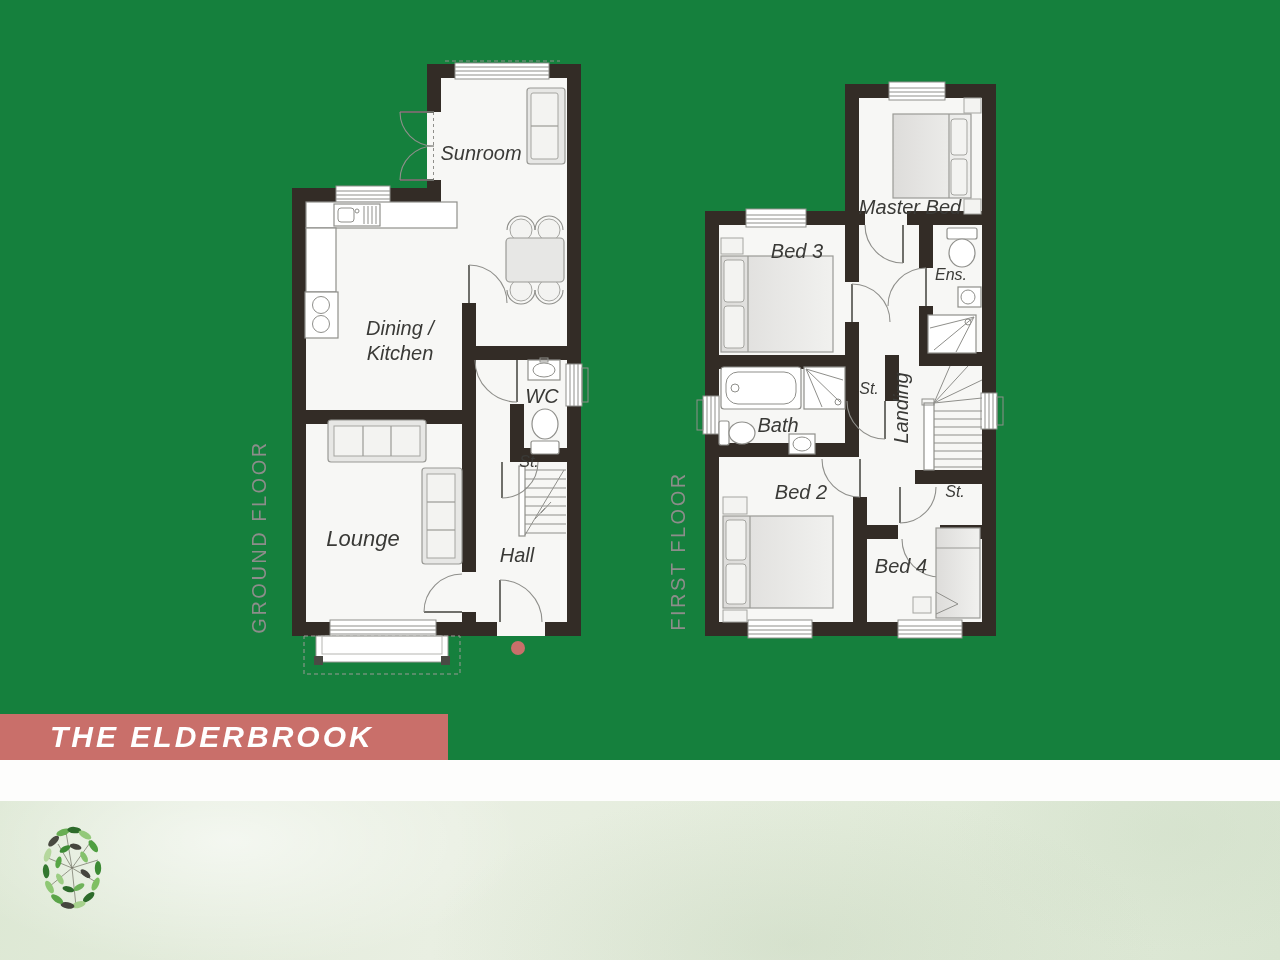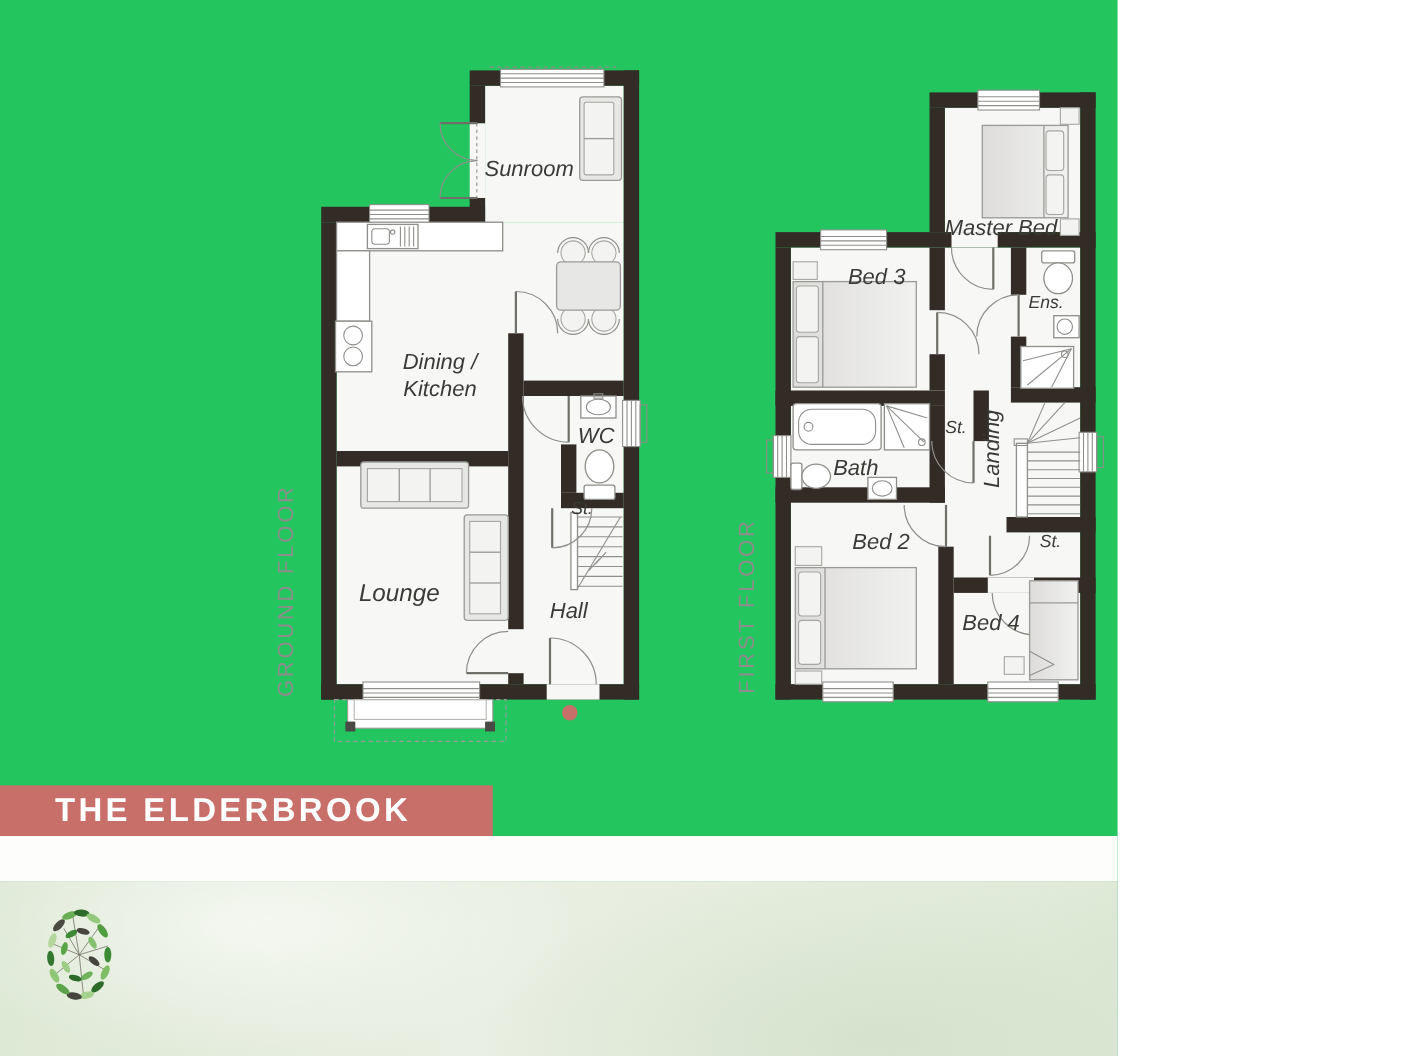--- a/index.html
+++ b/index.html
@@ -1,34 +1,34 @@
 <!DOCTYPE html>
 <html><head>
 <meta charset="utf-8">
 <style>
   html,body{margin:0;padding:0;}
   body{font-family:"Liberation Sans",sans-serif;}
-  .stage{position:relative;width:1016px;height:960px;background:#22c55e;overflow:hidden;}
+  .stage{position:relative;width:1280px;height:960px;background:#15803d;overflow:hidden;}
   svg{position:absolute;}
   .wall{fill:#332c26;}
   .floor{fill:#f7f7f5;}
   .win{fill:#ffffff;stroke:#8f8f8b;stroke-width:1;}
   .wline{stroke:#8f8f8b;stroke-width:1;fill:none;}
   .ln{stroke:#9a9a96;stroke-width:1.2;fill:none;}
   .arc{stroke:#8f8f8b;stroke-width:1.1;fill:none;}
   .leafdoor{stroke:#6f6f6a;stroke-width:2;fill:none;}
   .furn{fill:#e7e7e5;stroke:#9a9a96;stroke-width:1.2;}
   .furn2{fill:#f3f3f1;stroke:#a5a5a1;stroke-width:1;}
   .fix{fill:#ffffff;stroke:#8f8f8b;stroke-width:1.2;}
   .bedbody{fill:url(#gbed);stroke:#9a9a96;stroke-width:1.2;}
   .room-label{font-family:"Liberation Sans",sans-serif;font-style:italic;font-size:20px;fill:#3a3a37;text-anchor:middle;}
   .room-label.big{font-size:22px;}
   .room-label.small{font-size:16px;}
   .floor-title{font-family:"Liberation Sans",sans-serif;font-size:20px;letter-spacing:2.5px;fill:#8d8d8b;text-anchor:middle;}
-  .banner{position:absolute;left:0;top:714px;width:448px;height:46px;background:#c96f6a;display:flex;align-items:center;}
+  .banner{position:absolute;left:0;top:714px;width:448px;height:46px;background:#c96f6a;display:flex;align-items:center;font-style:italic;}
   .banner-label{color:#ffffff;font-weight:bold;font-size:30px;letter-spacing:3px;padding-left:50px;white-space:nowrap;}
   .white-strip{position:absolute;left:0;top:760px;width:1280px;height:41px;background:#fdfdfc;}
   .footer{position:absolute;left:0;top:801px;width:1280px;height:159px;
     background:
       radial-gradient(ellipse 420px 180px at 18% 25%, rgba(255,255,255,0.60), rgba(255,255,255,0) 70%),
       radial-gradient(ellipse 520px 220px at 62% 90%, rgba(188,205,178,0.35), rgba(188,205,178,0) 70%),
       radial-gradient(ellipse 300px 160px at 92% 20%, rgba(210,224,202,0.55), rgba(210,224,202,0) 75%),
       linear-gradient(100deg,#dde8d4 0%,#e9efe2 35%,#e3ecdb 65%,#d9e5d1 100%);}
 </style>
 </head>

